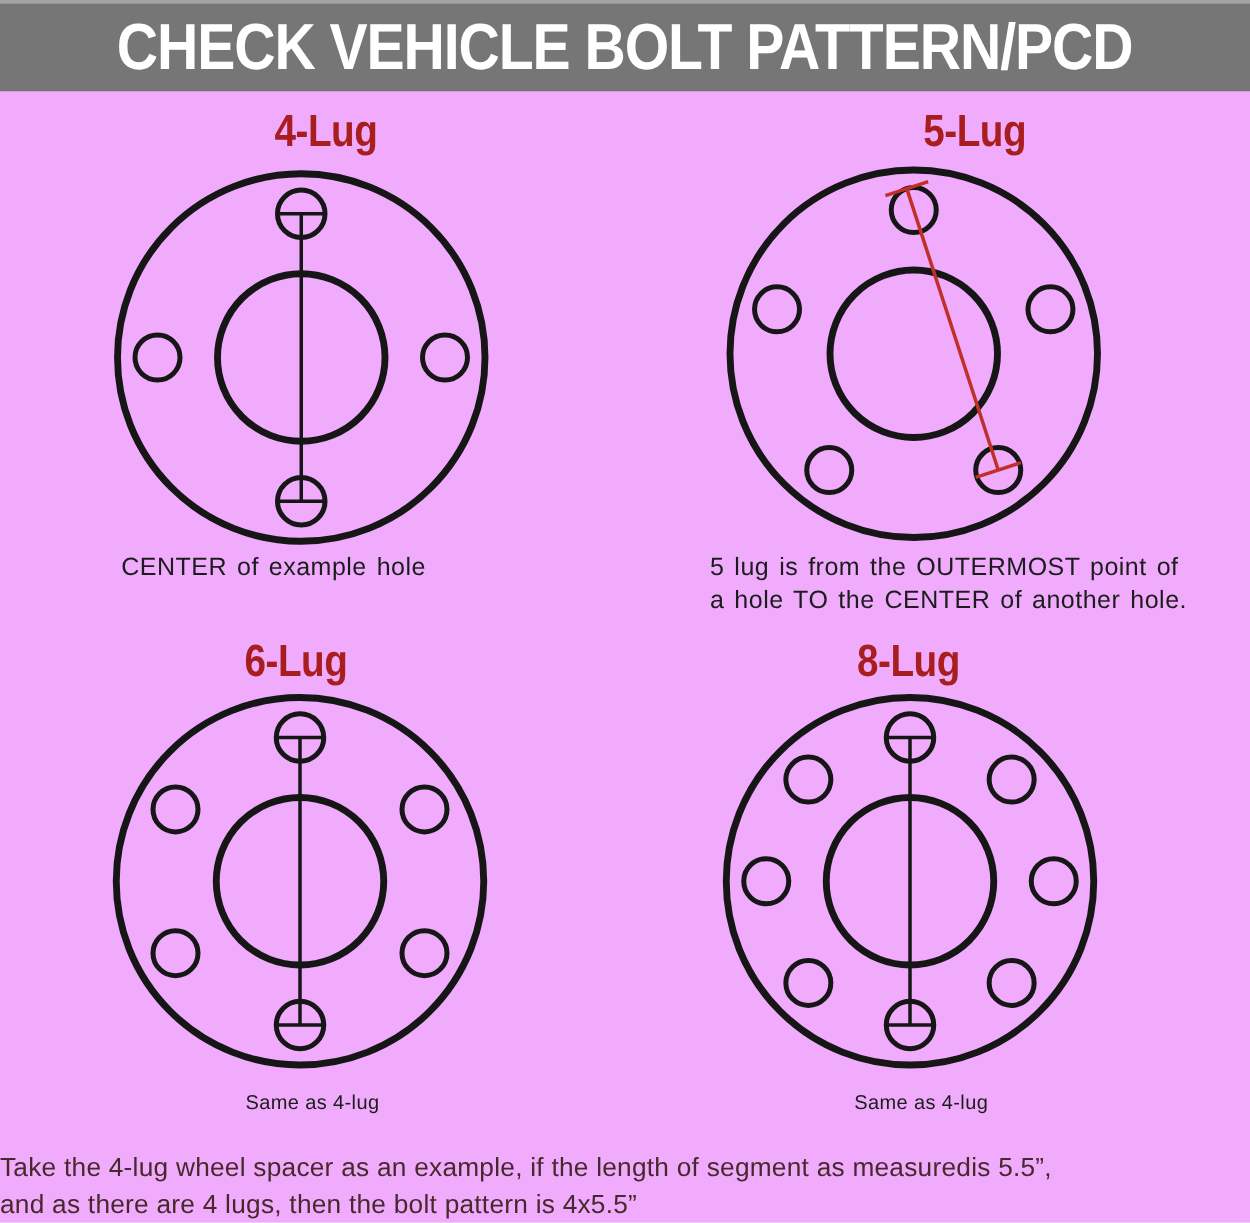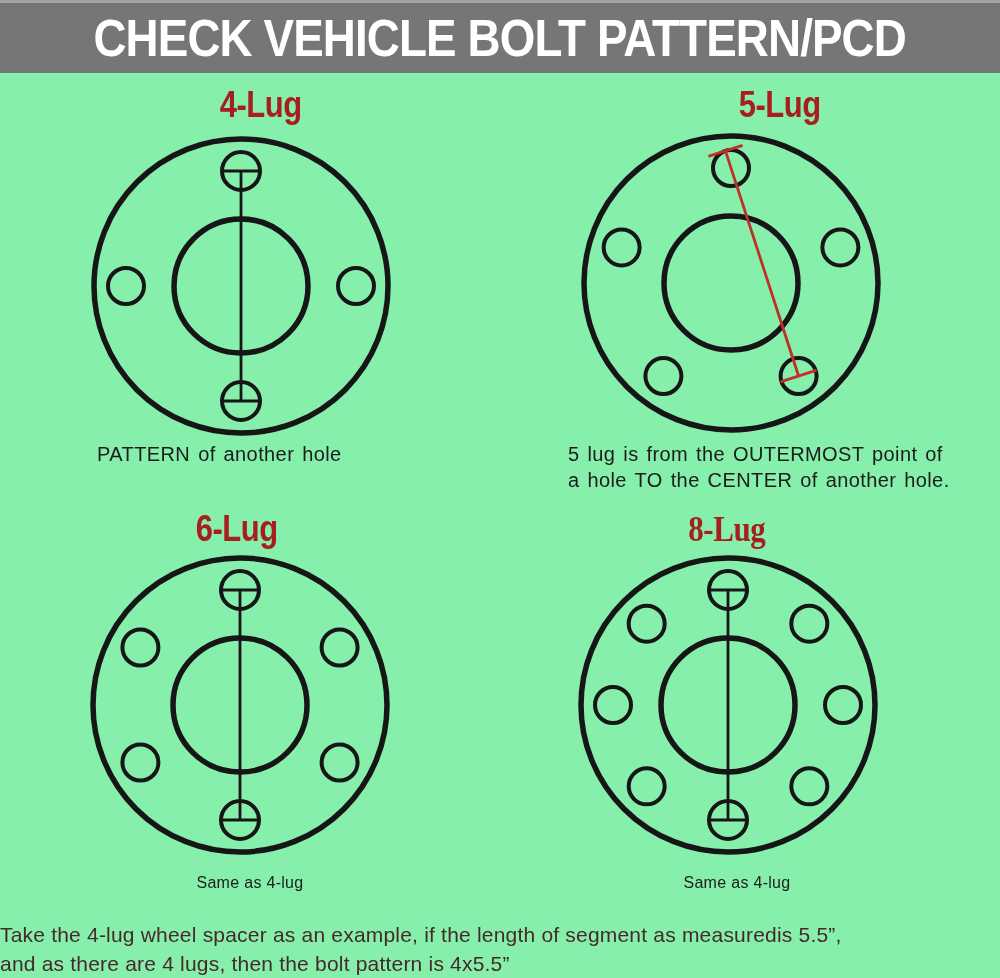--- a/index.html
+++ b/index.html
@@ -2,21 +2,21 @@
 <html><head>
 <meta charset="utf-8">
 <style>
   html,body{margin:0;padding:0;}
   body{
     width:1000px;height:978px;
     background:#fafafa;
     font-family:"Liberation Sans", sans-serif;
     overflow:hidden;
   }
-  .canvas{position:relative;width:1000px;height:978px;background:#86efac;}
+  .canvas{position:relative;width:1000px;height:978px;background:#f0abfc;}
 
   
   .header-bar{
     position:absolute;left:0;top:0;width:1000px;height:73px;
     background:#767676;border-top:3px solid #a3a3a3;box-sizing:border-box;
     display:flex;align-items:center;justify-content:center;
   }
   .header-title{
     color:#ffffff;font-weight:700;font-size:52px;letter-spacing:-1px;
     display:inline-block;transform:scaleX(0.88);transform-origin:center;
@@ -25,21 +25,21 @@
 
   
   .lug-title{
     position:absolute;width:200px;margin:0;text-align:center;
     font-size:36px;font-weight:700;color:#a81e1e;letter-spacing:-0.5px;
   }
   .lug-title span{display:inline-block;transform:scaleX(0.86);transform-origin:center;}
   .t4{left:161px;top:84px;}
   .t5{left:627px;top:84px;text-align:right;}
   .t6{left:137px;top:508px;}
-  .t8{left:627px;top:508px;font-family:Liberation Serif, serif;}
+  .t8{left:627px;top:508px;}
 
   
   .hub-svg{position:absolute;width:320px;height:320px;}
   .s4{left:81px;top:126px;}
   .s5{left:571px;top:123px;}
   .s6{left:80px;top:545px;}
   .s8{left:568px;top:545px;}
 
   
   .caption{
@@ -75,21 +75,21 @@
       <circle cx="160" cy="160" r="67" fill="none" stroke="#161616" stroke-width="5.5"></circle>
       <circle cx="160" cy="45" r="19" fill="none" stroke="#161616" stroke-width="4"></circle>
       <circle cx="275" cy="160" r="18" fill="none" stroke="#161616" stroke-width="4"></circle>
       <circle cx="160" cy="275" r="19" fill="none" stroke="#161616" stroke-width="4"></circle>
       <circle cx="45" cy="160" r="18" fill="none" stroke="#161616" stroke-width="4"></circle>
       <line x1="160" y1="45" x2="160" y2="275" stroke="#161616" stroke-width="2.8" stroke-linecap="butt"></line>
       <line x1="141" y1="45" x2="179" y2="45" stroke="#161616" stroke-width="2.8" stroke-linecap="butt"></line>
       <line x1="141" y1="275" x2="179" y2="275" stroke="#161616" stroke-width="2.8" stroke-linecap="butt"></line>
     </svg>
   <div class="caption cap4">
-    <div>PATTERN of another hole</div>
+    <div>CENTER of example hole</div>
   </div>
 
   <h2 class="lug-title t5"><span>5-Lug</span></h2>
   <svg class="hub-svg s5" id="svg-1" viewBox="0 0 320 320">
       <circle cx="160" cy="160" r="147" fill="none" stroke="#161616" stroke-width="5.5"></circle>
       <circle cx="160" cy="160" r="67" fill="none" stroke="#161616" stroke-width="5.5"></circle>
       <circle cx="160" cy="45" r="18" fill="none" stroke="#161616" stroke-width="4"></circle>
       <circle cx="269.37149937394264" cy="124.46304564688106" r="18" fill="none" stroke="#161616" stroke-width="4"></circle>
       <circle cx="227.5953040136344" cy="253.03695435311897" r="18" fill="none" stroke="#161616" stroke-width="4"></circle>
       <circle cx="92.4046959863656" cy="253.03695435311897" r="18" fill="none" stroke="#161616" stroke-width="4"></circle>

